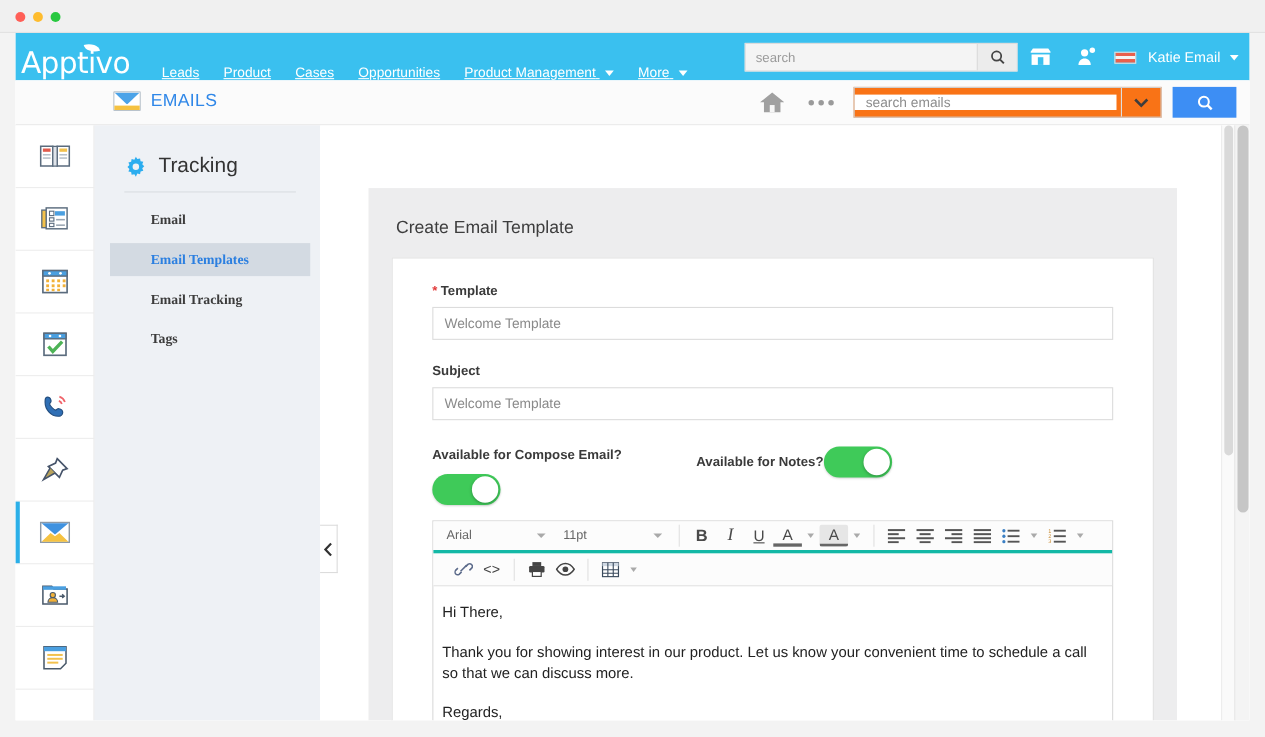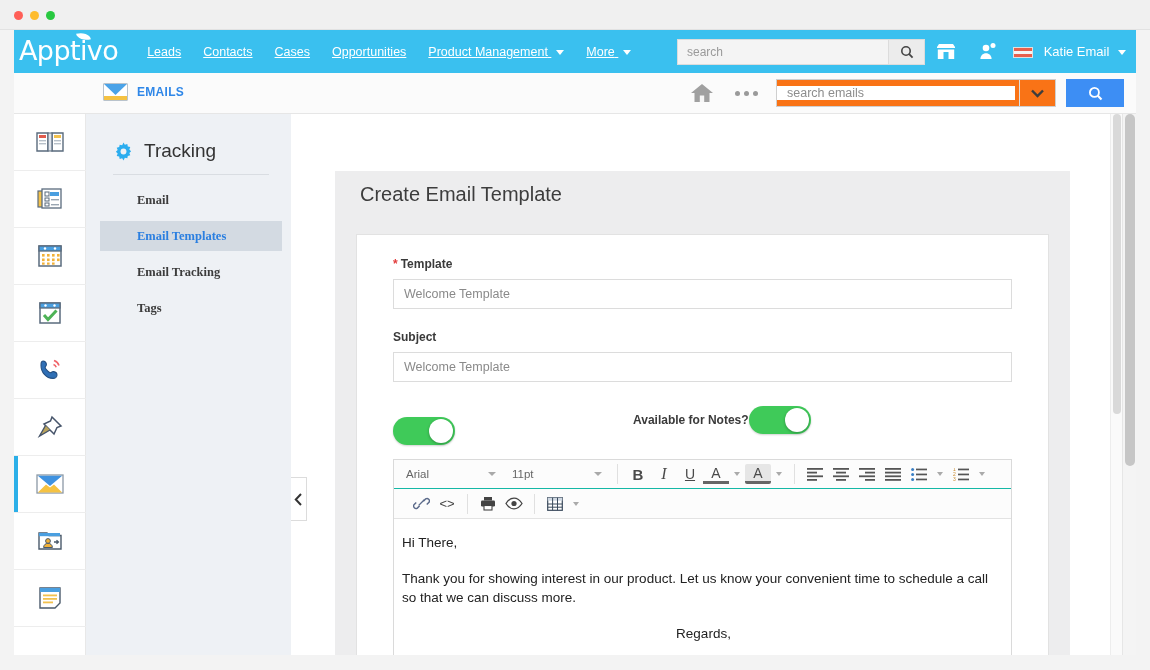--- a/index.html
+++ b/index.html
@@ -33,21 +33,21 @@
     position: absolute; left: 14px; top: 30px;
     width: 1122px; height: 625px;
     background: #ffffff;
     overflow: hidden;
   }
 
   
   .topnav {
     position: absolute; left: 0; top: 0; width: 1122px; height: 43px;
     background: #3ac0ef;
-    display: flex; align-items: center;
+    display: flex; align-items: flex-end;
   }
   .logo {
     position: relative;
     margin-left: 5px; margin-right: 18px;
     color: #fff; font-size: 27px; letter-spacing: -0.6px;
     font-family: "DejaVu Sans", sans-serif;
     font-weight: 400;
     line-height: 1;
     padding-bottom: 2px;
   }
@@ -103,21 +103,21 @@
   
   .modhead {
     position: absolute; left: 0; top: 43px; width: 1122px; height: 41px;
     background: #fbfbfb; border-bottom: 1px solid #e6e6e6;
   }
   .modtitle {
     position: absolute; left: 89px; top: 10px;
     display: flex; align-items: center; gap: 9px;
   }
   .modtitle .txt {
-    color: #2f87e8; font-size: 12px; font-weight: bold; letter-spacing: .3px;
+    color: #2f87e8; font-size: 16px; font-weight: normal; letter-spacing: .3px;
   }
   .envelope {
     width: 25px; height: 18px; position: relative;
     border: 1px solid #b9c3cc; background: #fff; border-radius: 1px;
   }
   .envelope .flapt {
     position: absolute; left: 0; top: 0; width: 100%; height: 11px;
     background: #4ba3e8;
     clip-path: polygon(0 0, 100% 0, 50% 100%);
   }
@@ -203,21 +203,21 @@
   
   .content {
     position: absolute; left: 277px; top: 84px;
     width: 831px; height: 541px; background: #ffffff; overflow: hidden;
   }
   .card {
     position: absolute; left: 44px; top: 57px;
     width: 735px; height: 520px; background: #ededee;
   }
   .card-title {
-    padding: 12px 0 0 25px; font-size: 20px; color: #3d3d3d;
+    padding: 28px 0 0 25px; font-size: 16px; color: #3d3d3d;
   }
   .form {
     position: absolute; left: 21px; top: 63px;
     width: 693px; height: 460px;
     background: #ffffff; border: 1px solid #e2e2e2;
   }
   .fld { padding: 0 36px; }
   .fld-label {
     font-size: 12px; font-weight: bold; color: #3a3a3a;
     margin-bottom: 8px;
@@ -245,21 +245,21 @@
   }
 
   
   .editor {
     margin: 14px 36px 0 36px; border: 1px solid #dadada; background: #fff;
   }
   .etoolbar { background: #fcfcfc; border-bottom: 1px solid #e3e3e3; }
   .erow {
     display: flex; align-items: center; height: 29px; padding: 0 4px;
   }
-  .erow.r1 { border-bottom: 1px solid #14b8a6; }
+  .erow.r1 { border-bottom: 3px solid #14b8a6; }
   .sel {
     position: relative; height: 22px; display: flex; align-items: center;
     font-size: 11.5px; color: #666; cursor: pointer; padding-left: 8px;
   }
   .sel .cap { display: inline-block; }
   .sel .tri {
     width: 0; height: 0; margin-left: 8px;
     border-left: 4px solid transparent; border-right: 4px solid transparent;
     border-top: 4px solid #a9a9a9;
   }
@@ -318,21 +318,21 @@
     <div class="topnav">
       <div class="logo">
         <span>Apptivo</span>
         <span class="leaf"></span>
       </div>
 
       <div class="navitem">
         <span>Leads</span>
       </div>
       <div class="navitem">
-        <span>Contacts</span>
+        <span>Product</span>
       </div>
       <div class="navitem">
         <span>Cases</span>
       </div>
       <div class="navitem">
         <span>Opportunities</span>
       </div>
       <div class="navitem">
         <span>Product Management</span>
         <span class="caret-d"></span>
@@ -567,20 +567,21 @@
             <input class="input" value="" placeholder="Welcome Template" style="">
           </div>
 
           <div class="fld" style="padding-top:21px;">
             <div class="fld-label">Subject</div>
             <input class="input" value="" placeholder="Welcome Template" style="">
           </div>
 
           <div class="toggles">
             <div class="tg-group" style="width:240px;">
+              <div class="tg-label">Available for Compose Email?</div>
               <div class="switch" style="margin-top:11px;">
                 <span class="knob"></span>
               </div>
             </div>
             <div class="tg-group" style="display:flex;align-items:center;height:28px;">
               <div class="tg-label">Available for Notes?</div>
               <div class="switch">
                 <span class="knob"></span>
               </div>
             </div>
@@ -732,21 +733,21 @@
                     <line x1="0.7" y1="10.2" x2="15.3" y2="10.2" stroke="#3a4a5c" stroke-width="1"></line>
                   </svg>
                 </div>
                 <span class="minitri"></span>
               </div>
             </div>
 
             <div class="ebody">
               <p>Hi There,</p>
               <p>Thank you for showing interest in our product. Let us know your convenient time to schedule a call so that we can discuss more.</p>
-              <p style="margin-bottom:0;text-align:center;">Regards,</p>
+              <p style="margin-bottom:0;">Regards,</p>
 
             </div>
           </div>
 
         </div>
       </div>
     </div>
 
     <div class="inner-scroll">
       <div class="thumb"></div>

